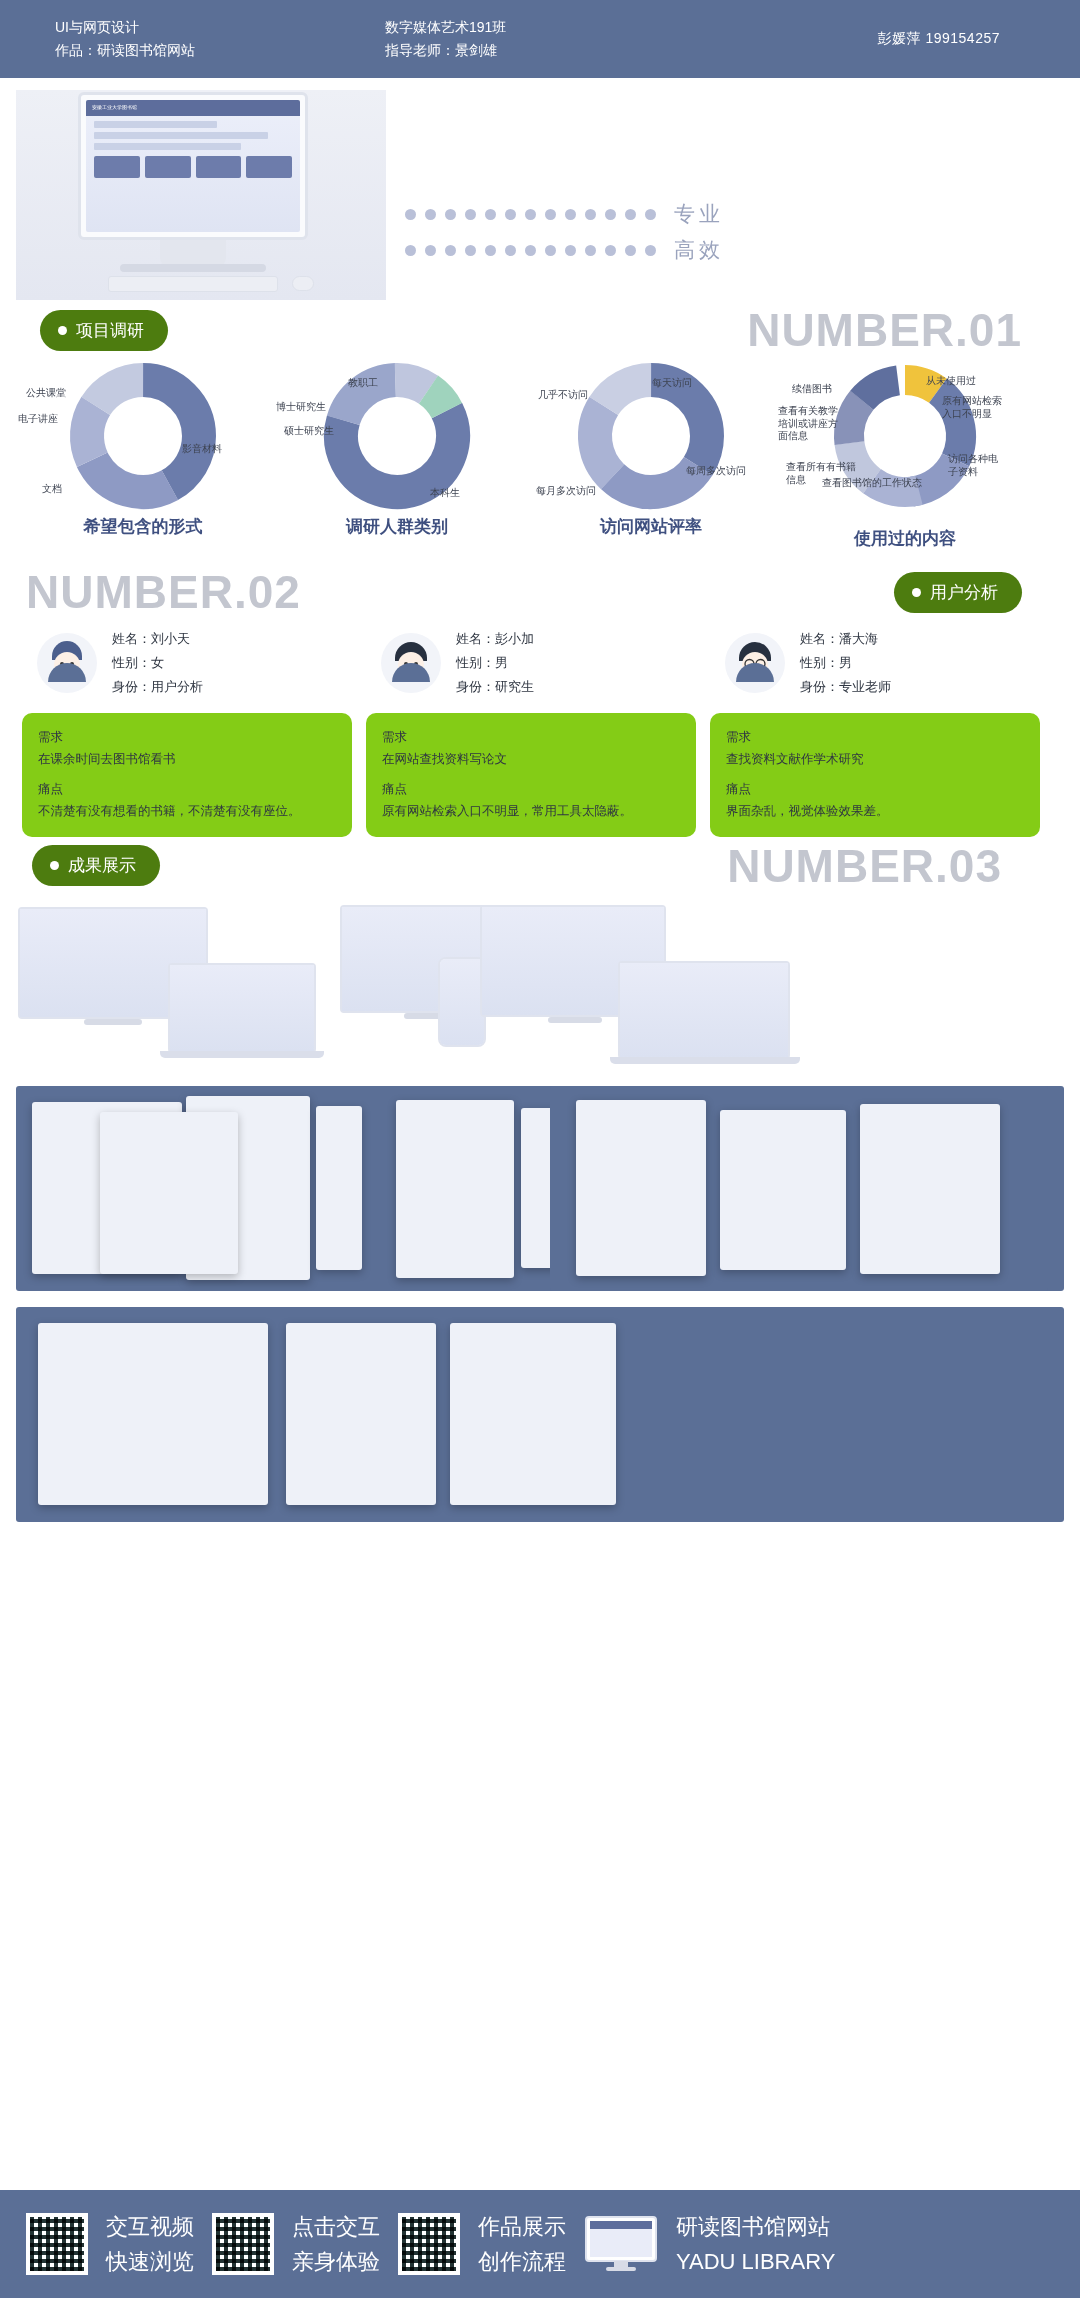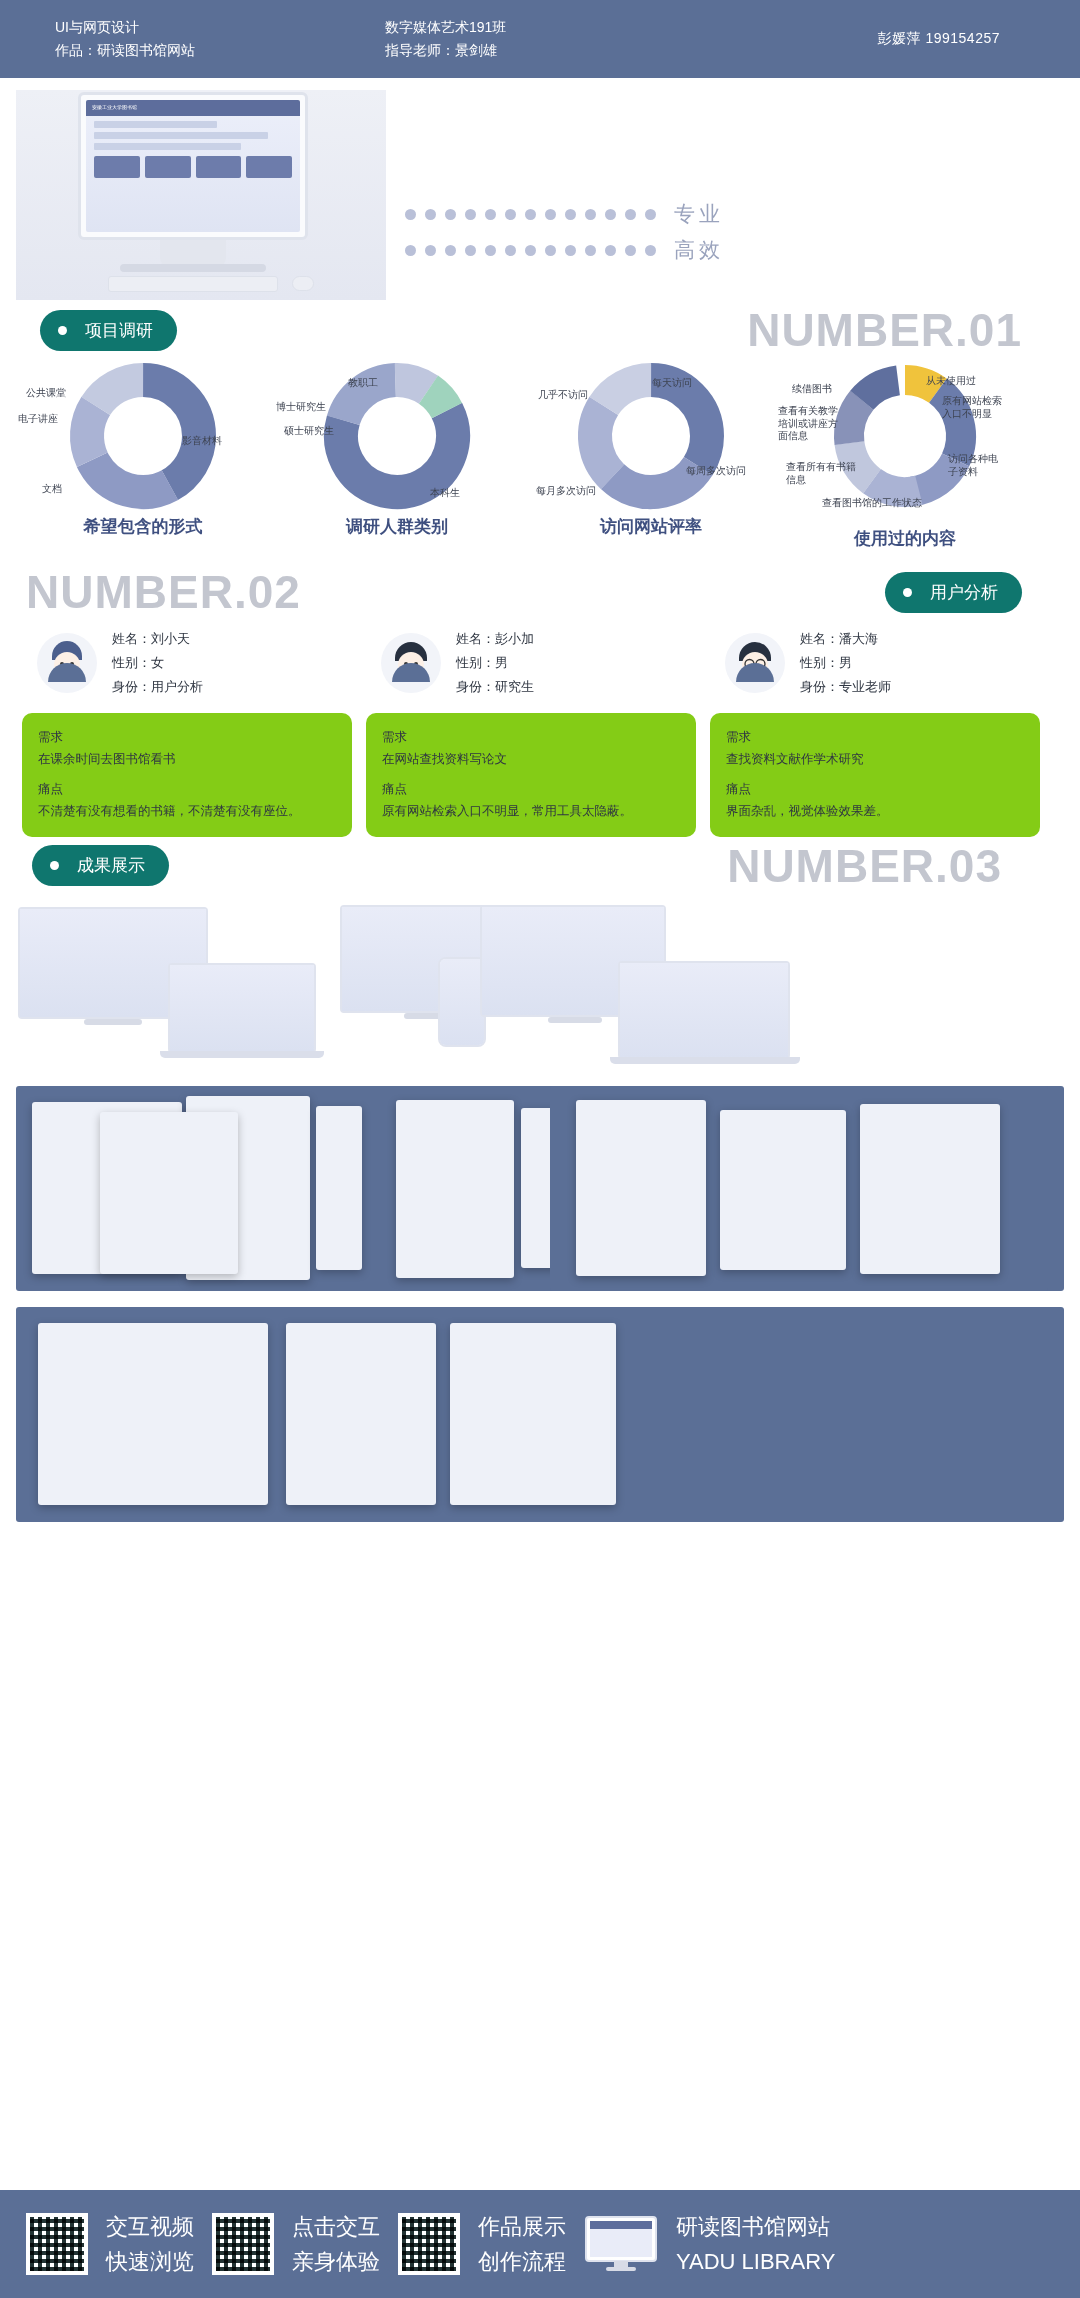--- a/index.html
+++ b/index.html
@@ -78,22 +78,22 @@
     font-size: 15px; letter-spacing: 11px; color:#6f7fa6; margin-top:8px; padding-left:4px;
   }
   .dotrows { position:absolute; left:405px; top:118px; }
   .dotrow { display:flex; align-items:center; height:36px; }
   .dotrow .dots { display:flex; gap:9px; }
   .dotrow .dots i { width:11px; height:11px; border-radius:50%; background:#b9c0d8; display:block; }
   .dotrow .lbl { margin-left:18px; font-size:21px; color:#9aa3bd; letter-spacing:4px; }
 
   
   .pill {
-    display:inline-flex; align-items:center; gap:18px;
-    background:#0f766e; color:#fff; font-size:17px;
+    display:inline-flex; align-items:center; gap:9px;
+    background:#4d7c0f; color:#fff; font-size:17px;
     padding:9px 24px 9px 18px; border-radius:22px;
   }
   .pill i { width:9px; height:9px; border-radius:50%; background:#fff; display:block; }
   .bignum {
     font-size:46px; font-weight:bold; color:#c3c6cf; letter-spacing:1px;
     font-family:"Liberation Sans", sans-serif;
   }
 
   .row-sec { display:flex; align-items:center; padding:0 40px; }
 
@@ -237,21 +237,21 @@
         <g transform="translate(100,75)">
           <circle r="56" fill="none" stroke="#6b7cab" stroke-width="34" stroke-dasharray="147.7 204.2" transform="rotate(-90)"></circle>
           <circle r="56" fill="none" stroke="#8e9ac4" stroke-width="34" stroke-dasharray="91.5 260.4" transform="rotate(61.2)"></circle>
           <circle r="56" fill="none" stroke="#aab3d4" stroke-width="34" stroke-dasharray="56.3 295.6" transform="rotate(154.8)"></circle>
           <circle r="56" fill="none" stroke="#c3cae0" stroke-width="34" stroke-dasharray="56.3 295.6" transform="rotate(212.4)"></circle>
         </g>
       </svg>
       <span class="clabel" style="left:10px;top:26px">公共课堂</span>
       <span class="clabel" style="left:2px;top:52px;width:40px">电子讲座</span>
       <span class="clabel" style="left:26px;top:122px">文档</span>
-      <span class="clabel" style="left:166px;top:74px">影音材料</span>
+      <span class="clabel" style="left:166px;top:82px">影音材料</span>
       <div class="ctitle">希望包含的形式</div>
     </div>
 
     <div class="chart">
       <svg width="200" height="150" viewBox="0 0 200 150">
         <g transform="translate(100,75)">
           <circle r="56" fill="none" stroke="#6b7cab" stroke-width="34" stroke-dasharray="218.1 133.8" transform="rotate(-27)"></circle>
           <circle r="56" fill="none" stroke="#9aa6cb" stroke-width="34" stroke-dasharray="70.4 281.5" transform="rotate(196.2)"></circle>
           <circle r="56" fill="none" stroke="#bfc6de" stroke-width="34" stroke-dasharray="35.2 316.7" transform="rotate(268.2)"></circle>
           <circle r="56" fill="none" stroke="#9fd3bd" stroke-width="34" stroke-dasharray="28.2 323.7" transform="rotate(304.2)"></circle>
@@ -291,21 +291,21 @@
           <circle r="56" fill="none" stroke="#8892b8" stroke-width="30" stroke-dasharray="45.8 306.1" transform="rotate(172.8)"></circle>
           <circle r="56" fill="none" stroke="#5f6f9e" stroke-width="30" stroke-dasharray="42.2 309.7" transform="rotate(219.6)"></circle>
         </g>
       </svg>
       <span class="clabel" style="left:14px;top:22px;width:44px">续借图书</span>
       <span class="clabel" style="left:148px;top:14px;width:58px">从未使用过</span>
       <span class="clabel" style="left:164px;top:34px;width:62px">原有网站检索入口不明显</span>
       <span class="clabel" style="left:0px;top:44px;width:62px">查看有关教学培训或讲座方面信息</span>
       <span class="clabel" style="left:170px;top:92px;width:50px">访问各种电子资料</span>
       <span class="clabel" style="left:8px;top:100px;width:76px">查看所有有书籍信息</span>
-      <span class="clabel" style="left:44px;top:136px;width:110px">查看图书馆的工作状态</span>
+      <span class="clabel" style="left:44px;top:116px;width:110px">查看图书馆的工作状态</span>
       <div class="ctitle" style="margin-top:16px">使用过的内容</div>
     </div>
   </div>
 
   <div class="row-sec" style="height:62px;padding-left:26px">
     <div class="bignum">NUMBER.02</div>
     <div class="pill" style="margin-left:auto;margin-right:18px">
       <i></i>
       <span>用户分析</span>
     </div>

